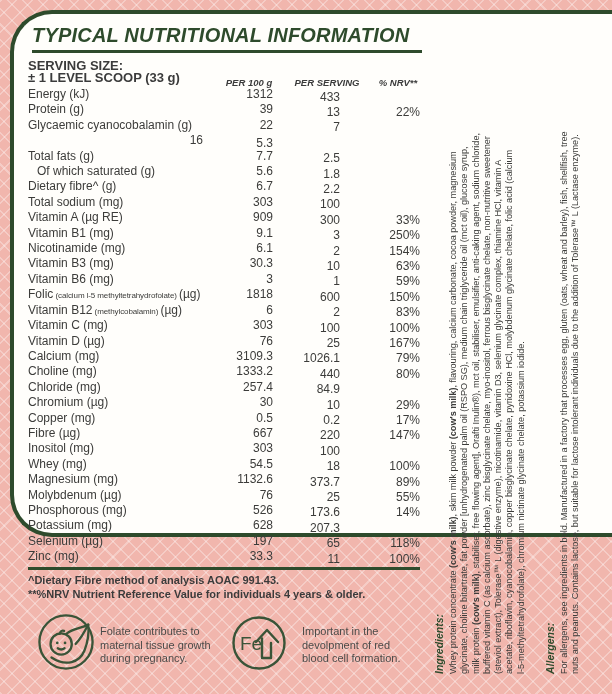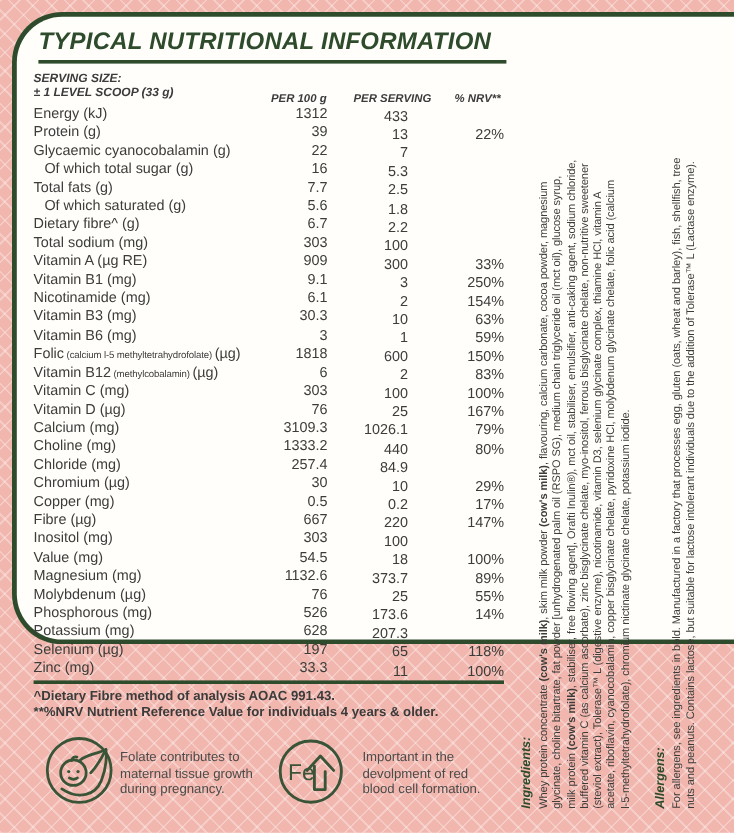--- a/index.html
+++ b/index.html
@@ -25,21 +25,21 @@
     border-radius:42px 0 0 42px;
   }
   .page-title{
     position:absolute;left:18px;top:10px;
     font-size:20px;font-weight:bold;font-style:italic;
     letter-spacing:.2px;color:var(--green);white-space:nowrap;
   }
   .title-rule{position:absolute;left:18px;top:36px;width:390px;height:2.5px;background:var(--green);}
   .serving-head{
     position:absolute;left:14px;top:46px;
-    font-size:10px;font-weight:bold;font-style:italic;color:#3b3b3b;line-height:11.5px;
+    font-size:13px;font-weight:bold;color:#3b3b3b;line-height:11.5px;
   }
   .col-h{
     position:absolute;top:63px;font-size:9.5px;font-weight:bold;font-style:italic;
     color:#3b3b3b;text-align:center;white-space:nowrap;
   }
   #colh-per100{left:200px;width:70px;}
   #colh-serving{left:276px;width:74px;}
   #colh-nrv{left:352px;width:64px;}
   .ntable{position:absolute;left:14px;top:73px;width:392px;}
   .trow{
@@ -108,21 +108,20 @@
         <div class="cell num v2">13</div>
         <div class="cell num v3">22%</div>
       </div>
       <div class="trow">
         <div class="cell label">Glycaemic cyanocobalamin (g)</div>
         <div class="cell num v1">22</div>
         <div class="cell num v2">7</div>
         <div class="cell num v3"></div>
       </div>
       <div class="trow">
-        <div class="cell label indent">Of which total sugar (g)</div>
         <div class="cell num v1">16</div>
         <div class="cell num v2">5.3</div>
         <div class="cell num v3"></div>
       </div>
       <div class="trow">
         <div class="cell label">Total fats (g)</div>
         <div class="cell num v1">7.7</div>
         <div class="cell num v2">2.5</div>
         <div class="cell num v3"></div>
       </div>
@@ -234,21 +233,21 @@
         <div class="cell num v2">220</div>
         <div class="cell num v3">147%</div>
       </div>
       <div class="trow">
         <div class="cell label">Inositol (mg)</div>
         <div class="cell num v1">303</div>
         <div class="cell num v2">100</div>
         <div class="cell num v3"></div>
       </div>
       <div class="trow">
-        <div class="cell label">Value (mg)</div>
+        <div class="cell label">Whey (mg)</div>
         <div class="cell num v1">54.5</div>
         <div class="cell num v2">18</div>
         <div class="cell num v3">100%</div>
       </div>
       <div class="trow">
         <div class="cell label">Magnesium (mg)</div>
         <div class="cell num v1">1132.6</div>
         <div class="cell num v2">373.7</div>
         <div class="cell num v3">89%</div>
       </div>

